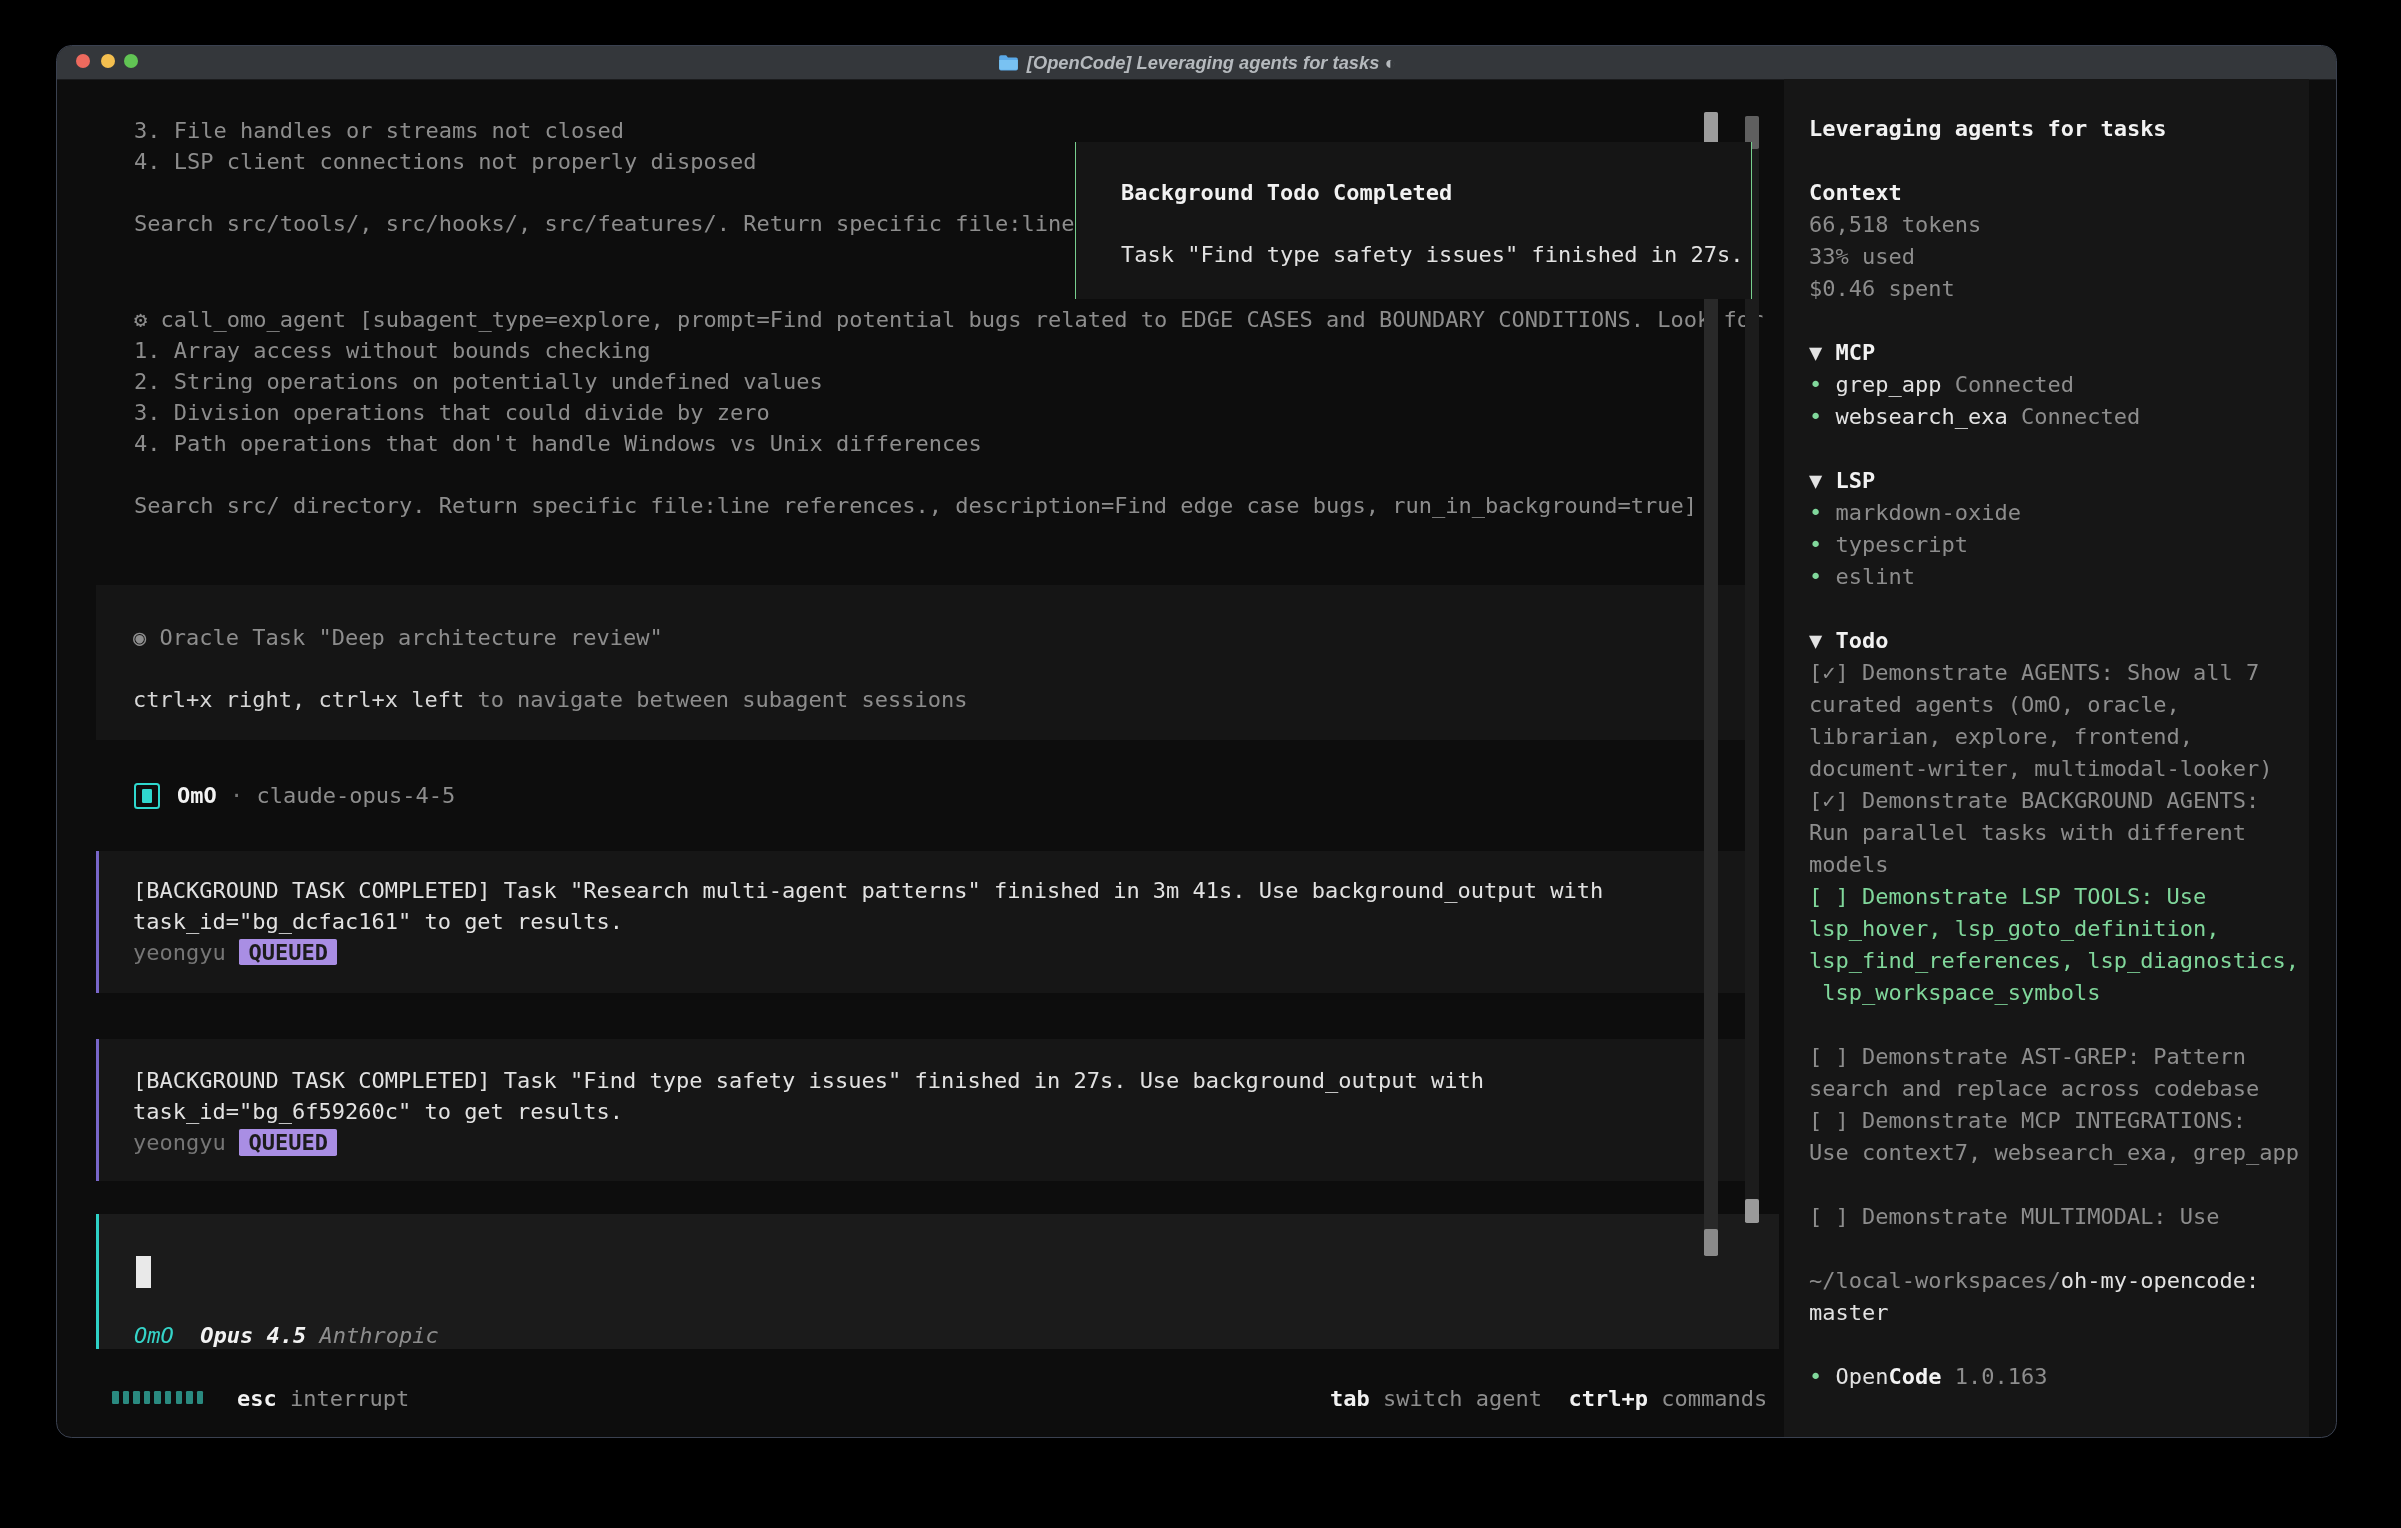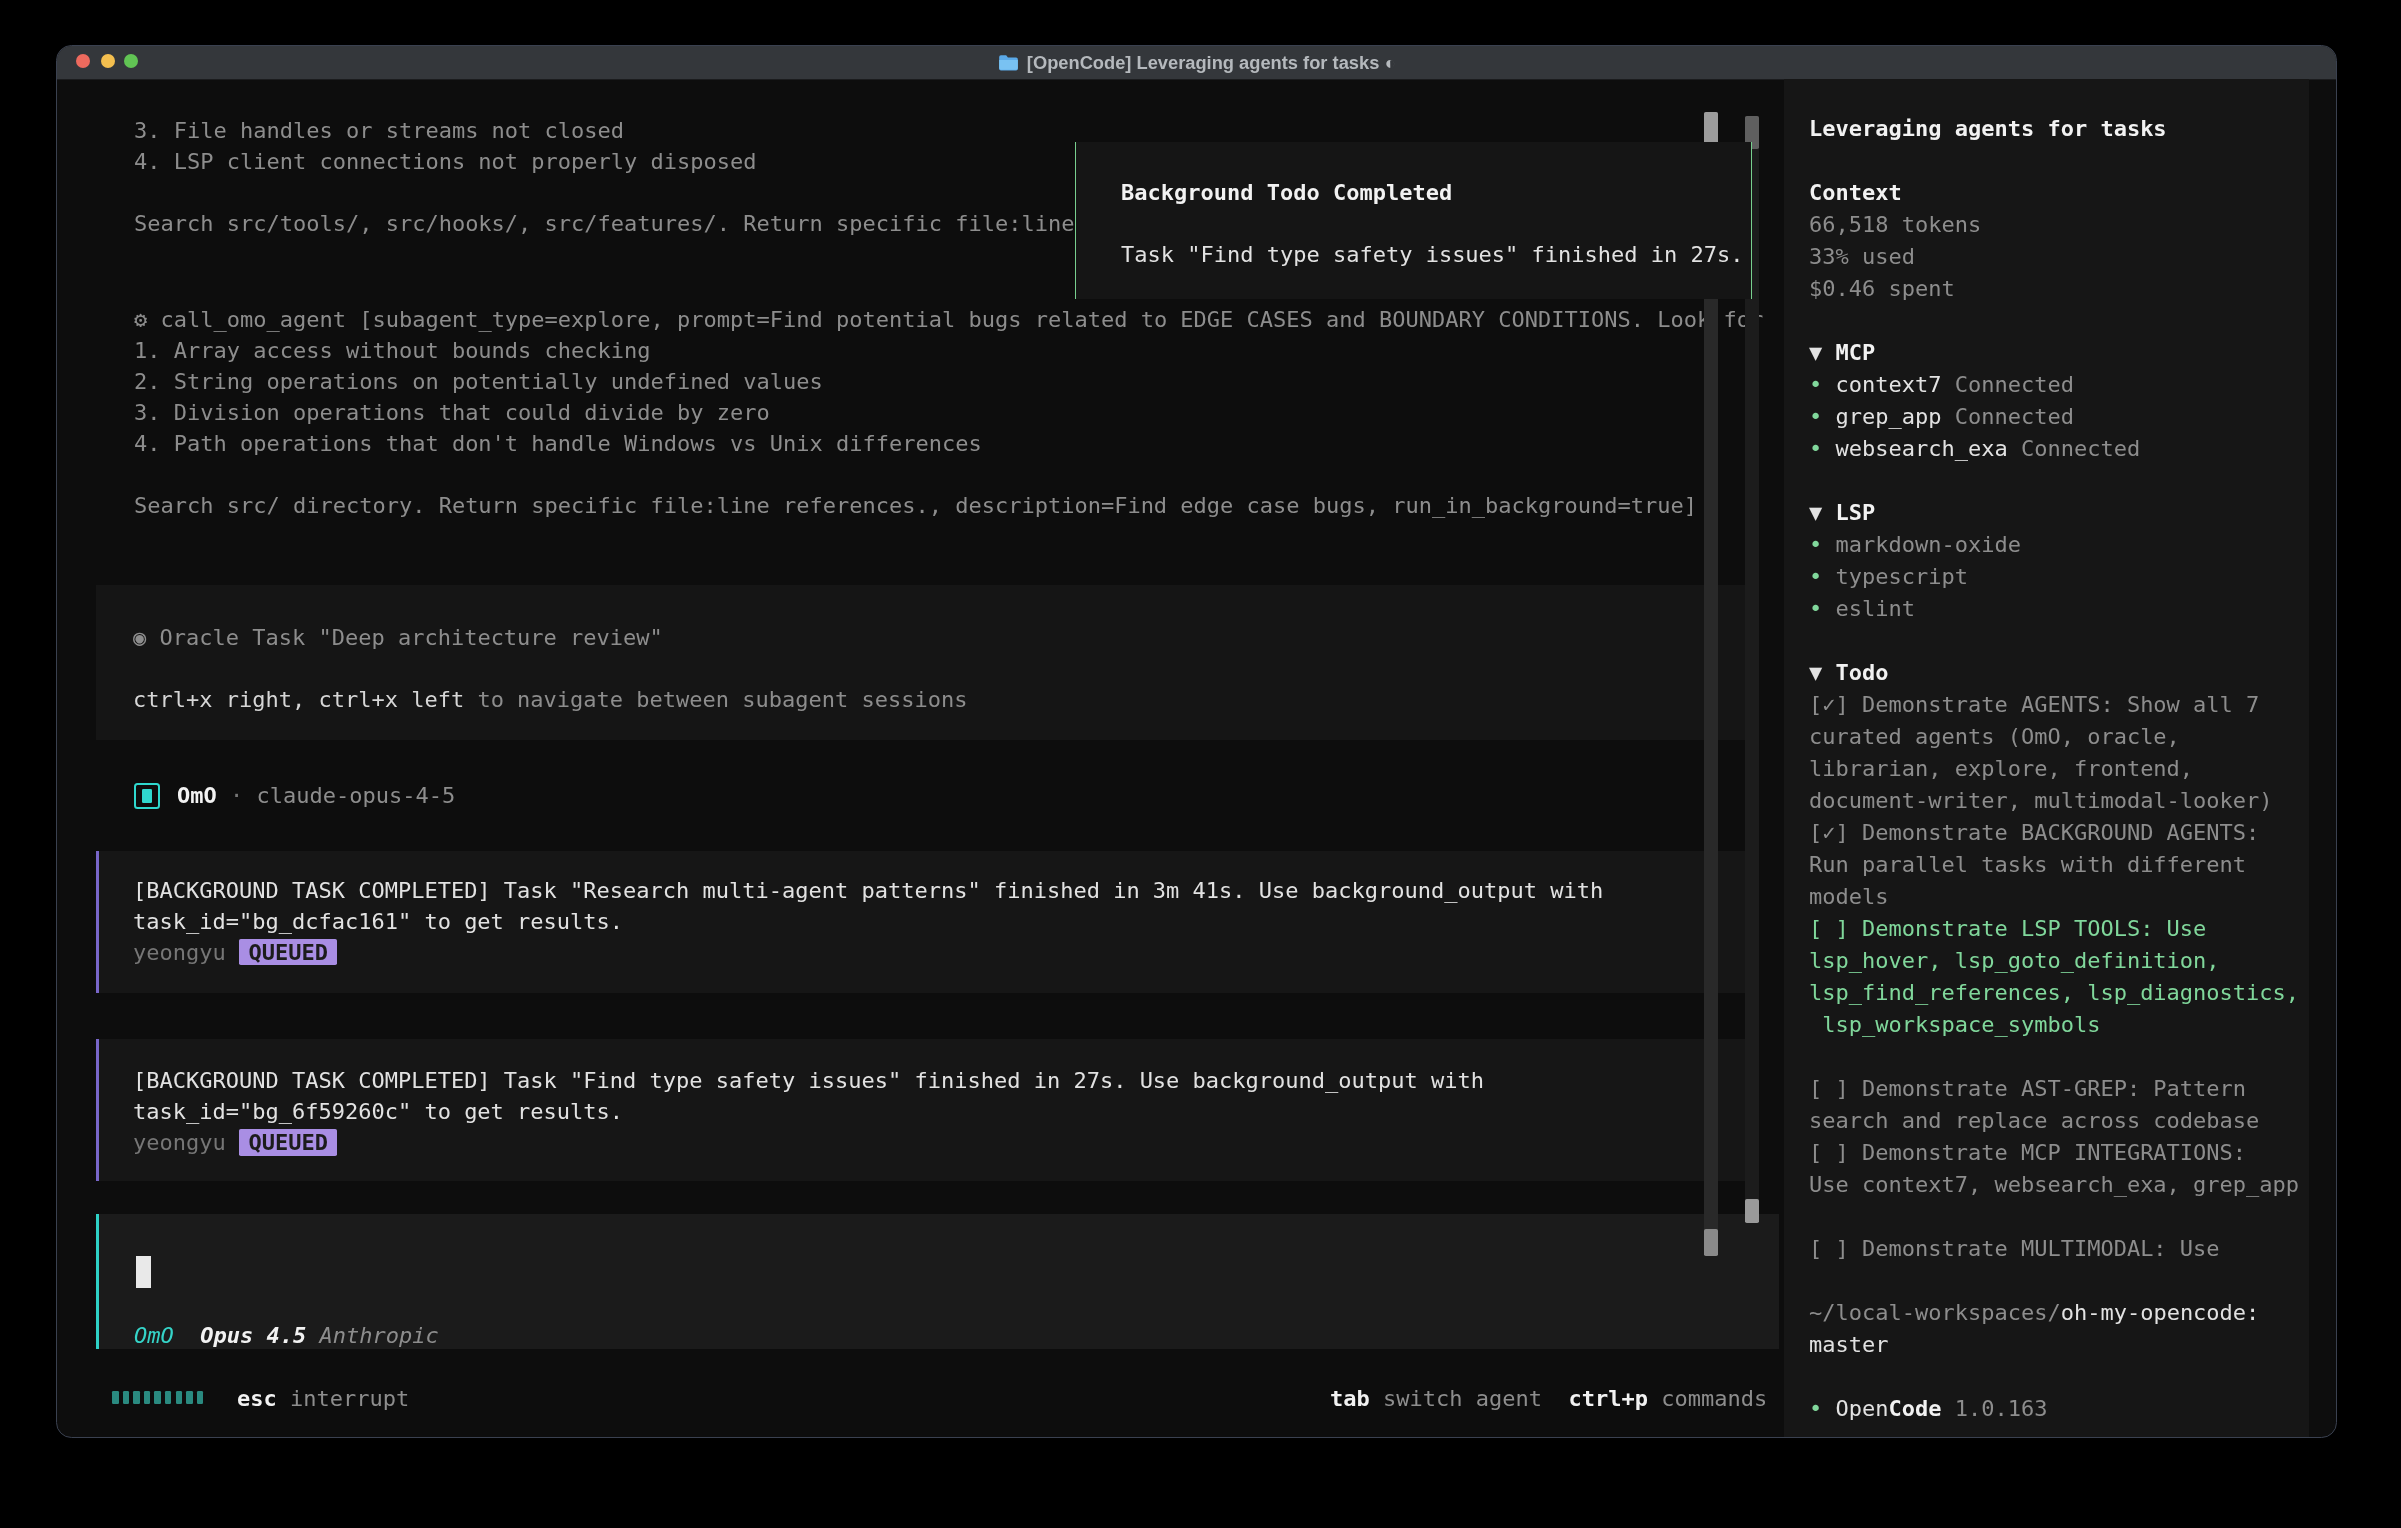--- a/index.html
+++ b/index.html
@@ -1,21 +1,21 @@
 <!DOCTYPE html>
 <html style="font-size:9.5px"><head>
 <meta charset="utf-8">
 <style>
   html,body{margin:0;padding:0;background:#000;}
   .screen{position:relative;width:2401px;height:1528px;background:#000;overflow:hidden;
           font-family:"DejaVu Sans Mono",monospace;}
   .window{position:absolute;left:56px;top:45px;width:2279px;height:1391px;background:#0d0d0d;
           border:1.2px solid #3a4150;border-radius:15.4px;overflow:hidden;}
   .titlebar{position:absolute;left:0;top:0;width:100%;height:33px;background:#34373b;
-            border-bottom:0.6px solid #1b1c1e;display:flex;align-items:center;justify-content:center;}
+            border-bottom:0.6px solid #1b1c1e;display:flex;align-items:center;justify-content:center;font-style:italic;}
   .tl{position:absolute;top:8.3px;width:14px;height:14px;border-radius:50%;}
   .tl.r{left:19px;background:#ed6a5e;}
   .tl.y{left:44px;background:#f4bf4f;}
   .tl.g{left:67px;background:#61c454;}
   .titletext{display:flex;align-items:center;gap:8.3px;color:#b5b9bd;
              font-family:"Liberation Sans","DejaVu Sans",sans-serif;font-weight:bold;font-size:18.3px;}
   .sidebar-bg{position:absolute;left:1727px;top:33px;width:525px;height:1358px;background:#161616;}
   .tlines .line{white-space:pre;}
   .s-w{color:#e2e2e2;}
   .s-wb{color:#f2f2f2;font-weight:bold;}
@@ -149,21 +149,20 @@
 
     <div class="abs tlines mono" style="left:1752px;top:67px;line-height:32px;">
         <div class="line"><span class="s-wb">Leveraging agents for tasks</span></div>
         <div class="line">&nbsp;</div>
         <div class="line"><span class="s-wb">Context</span></div>
         <div class="line"><span class="s-g">66,518 tokens</span></div>
         <div class="line"><span class="s-g">33% used</span></div>
         <div class="line"><span class="s-g">$0.46 spent</span></div>
         <div class="line">&nbsp;</div>
         <div class="line"><span class="s-w">▼ </span><span class="s-wb">MCP</span></div>
-        <div class="line"><span class="s-gn">• </span><span class="s-w">context7</span><span class="s-g"> Connected</span></div>
         <div class="line"><span class="s-gn">• </span><span class="s-w">grep_app</span><span class="s-g"> Connected</span></div>
         <div class="line"><span class="s-gn">• </span><span class="s-w">websearch_exa</span><span class="s-g"> Connected</span></div>
         <div class="line">&nbsp;</div>
         <div class="line"><span class="s-w">▼ </span><span class="s-wb">LSP</span></div>
         <div class="line"><span class="s-gn">• </span><span class="s-g">markdown-oxide</span></div>
         <div class="line"><span class="s-gn">• </span><span class="s-g">typescript</span></div>
         <div class="line"><span class="s-gn">• </span><span class="s-g">eslint</span></div>
         <div class="line">&nbsp;</div>
         <div class="line"><span class="s-w">▼ </span><span class="s-wb">Todo</span></div>
         <div class="line"><span class="s-g">[✓] Demonstrate AGENTS: Show all 7</span></div>

